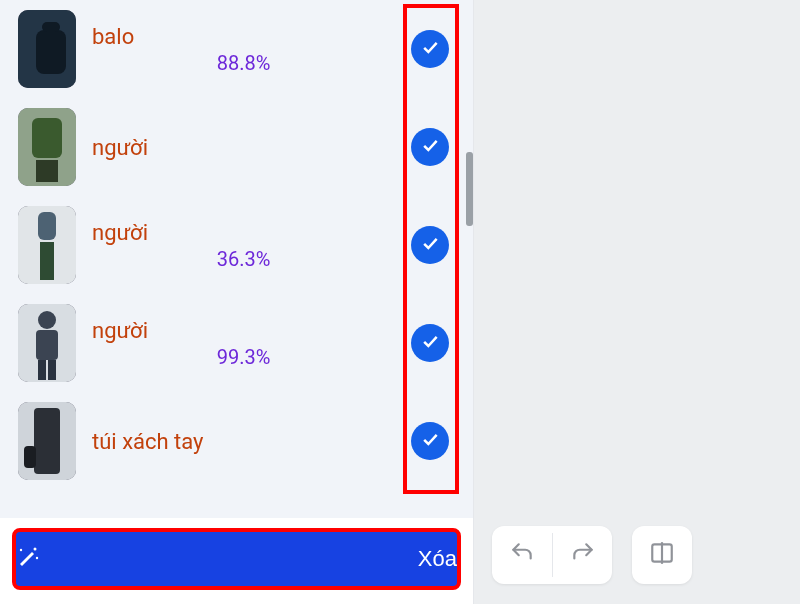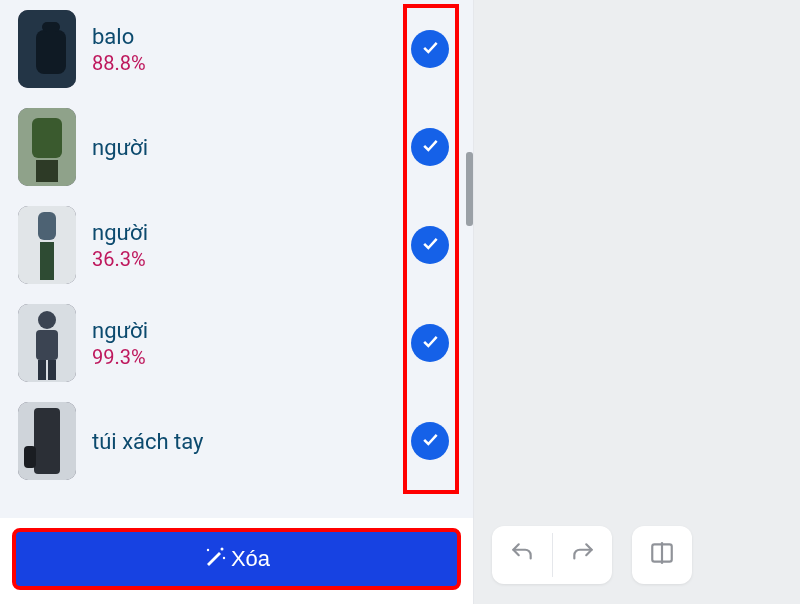--- a/index.html
+++ b/index.html
@@ -62,26 +62,27 @@
     .thumbnail svg { width: 100%; height: 100%; }
     .item-text {
       flex: 1;
       display: flex;
       flex-direction: column;
       gap: 2px;
     }
     .item-label {
       font-size: 22px;
       font-weight: 400;
-      color: #0c4a6e;
+      color: #c2410c;
     }
     .item-confidence {
       font-size: 20px;
       font-weight: 400;
-      color: #be185d;
+      color: #6d28d9;
+      text-align: center;
     }
     .checkmark-column-highlight {
       position: absolute;
       top: 4px;
       right: 14px;
       width: 56px;
       height: 490px;
       border: 4px solid #ff0000;
       pointer-events: none;
       z-index: 5;
@@ -111,21 +112,21 @@
     .delete-button {
       width: 100%;
       height: 62px;
       background: #1742e2;
       border: 4px solid #ff0000;
       border-radius: 8px;
       color: #fff;
       font-size: 22px;
       display: flex;
       align-items: center;
-      justify-content: center;
+      justify-content: space-between;
       gap: 4px;
       cursor: pointer;
     }
     .magicwand-icon {
       width: 24px;
       height: 24px;
       fill: #fff;
     }
     .right-toolbar {
       position: absolute;

